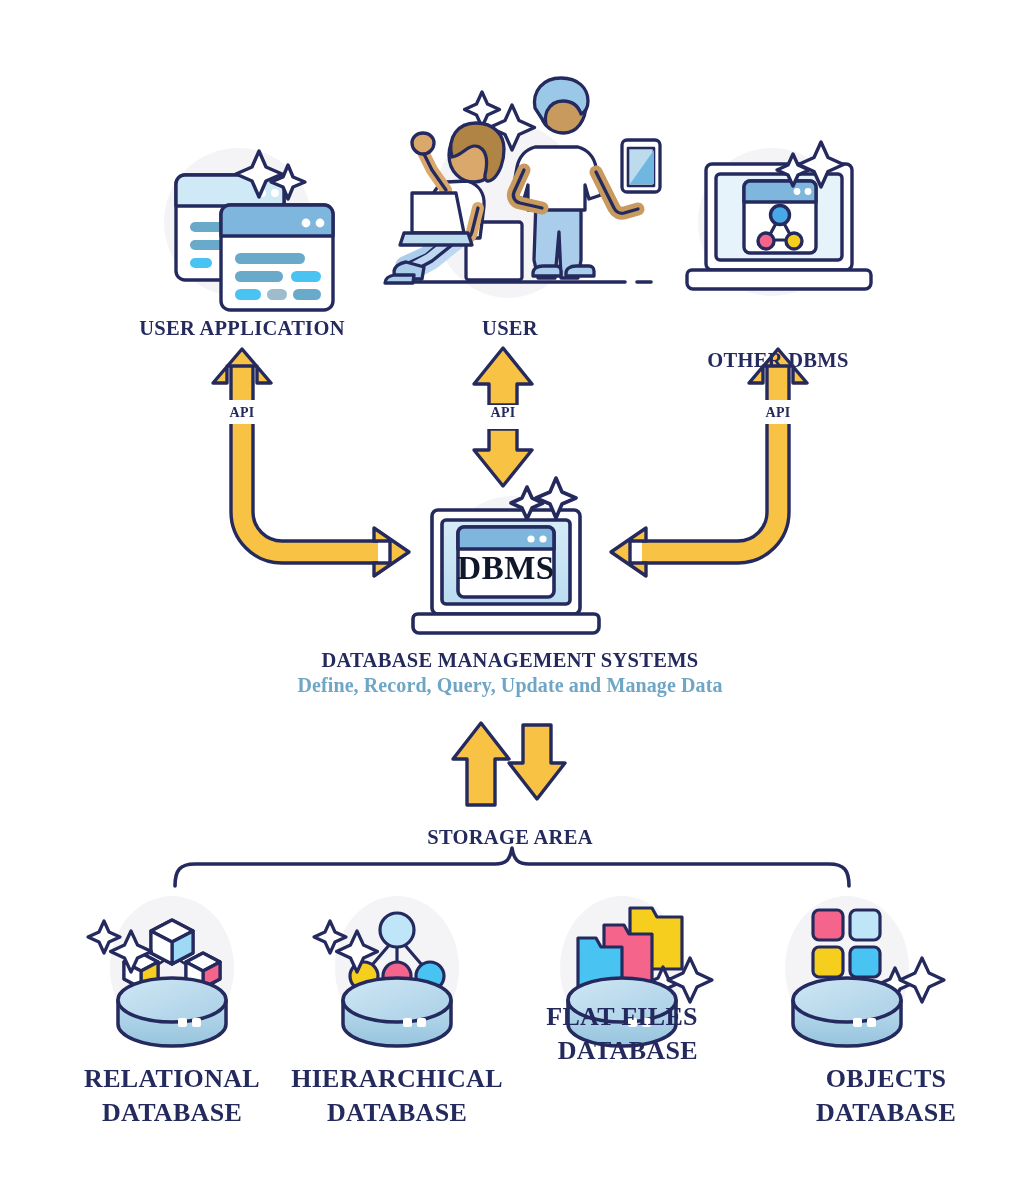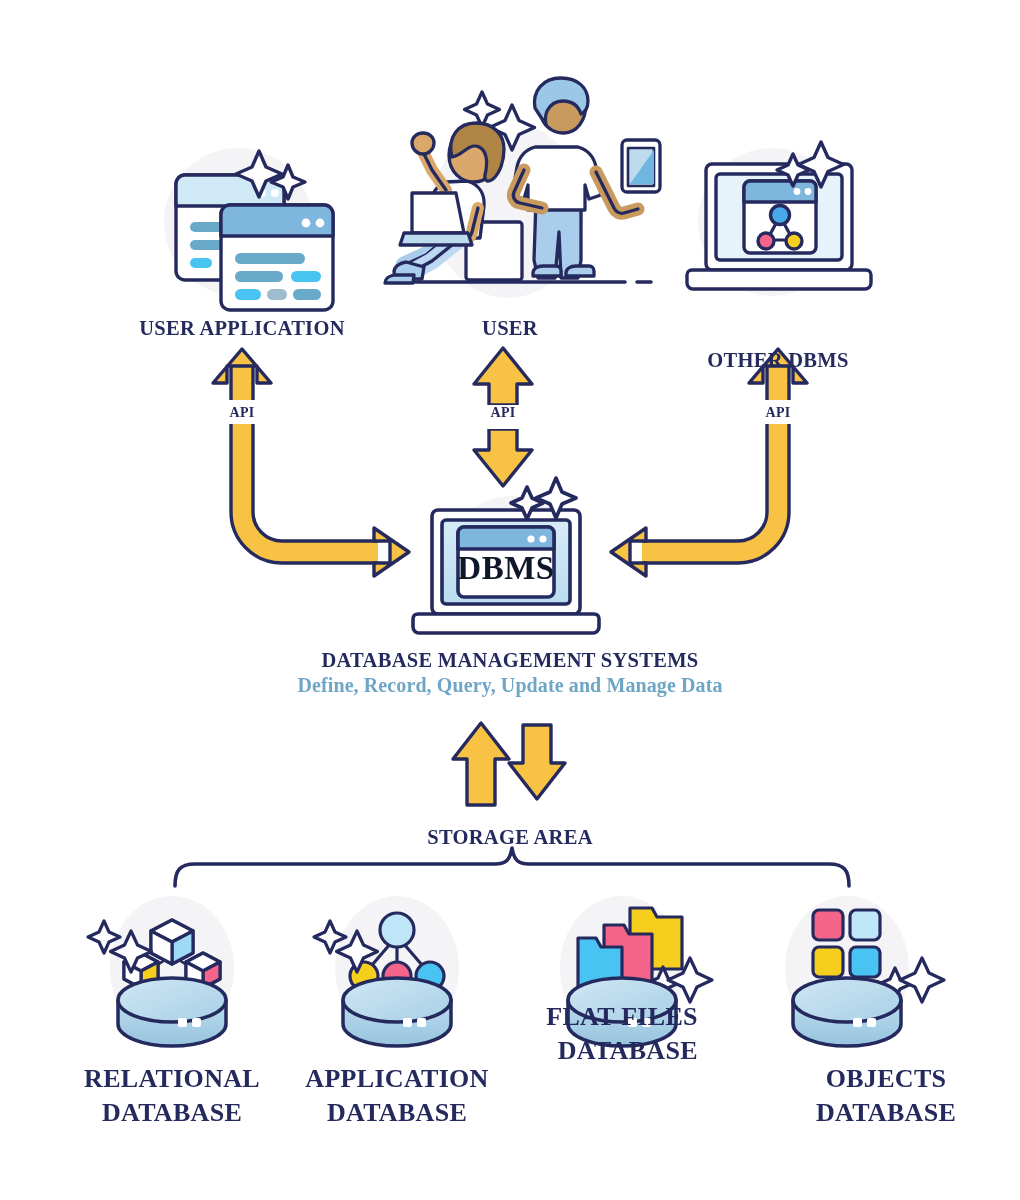--- a/index.html
+++ b/index.html
@@ -391,20 +391,20 @@
 
 <div class="lbl lbl-dbms-screen" style="left:506px;top:549px;">DBMS</div>
 
 <div class="lbl lbl-dbms-title" style="left:510px;top:648px;">DATABASE MANAGEMENT SYSTEMS</div>
 <div class="lbl lbl-sub" style="left:510px;top:674px;">Define, Record, Query, Update and Manage Data</div>
 
 <div class="lbl lbl-storage" style="left:510px;top:817px;margin-top:8px;">STORAGE AREA</div>
 
 <div class="lbl lbl-db" style="left:172px;top:1062px;">RELATIONAL
 DATABASE</div>
-<div class="lbl lbl-db" style="left:397px;top:1062px;">APPLICATION
+<div class="lbl lbl-db" style="left:397px;top:1062px;">HIERARCHICAL
 DATABASE</div>
 <div class="lbl lbl-db" style="left:622px;top:1000px;text-align:right;">FLAT FILES
 DATABASE</div>
 <div class="lbl lbl-db" style="left:886px;top:1062px;">OBJECTS
 DATABASE</div>
 
 </div>
 
 </body></html>

